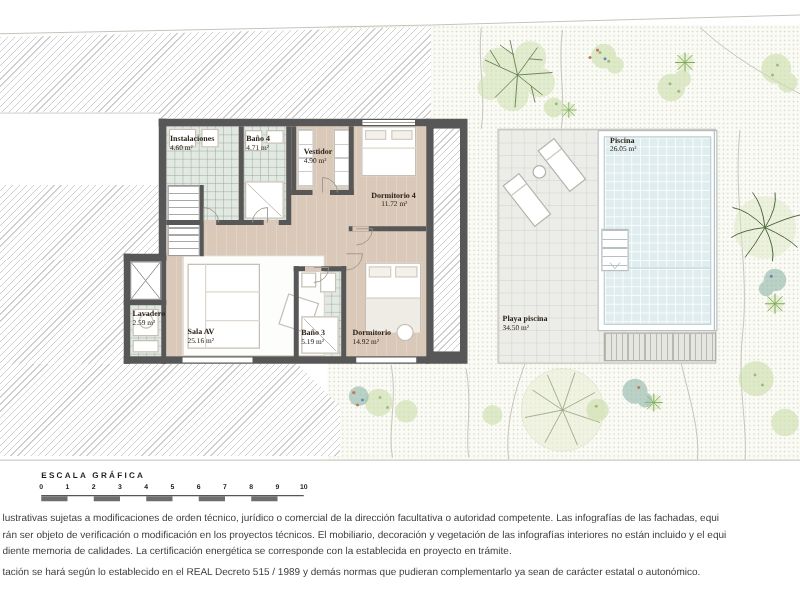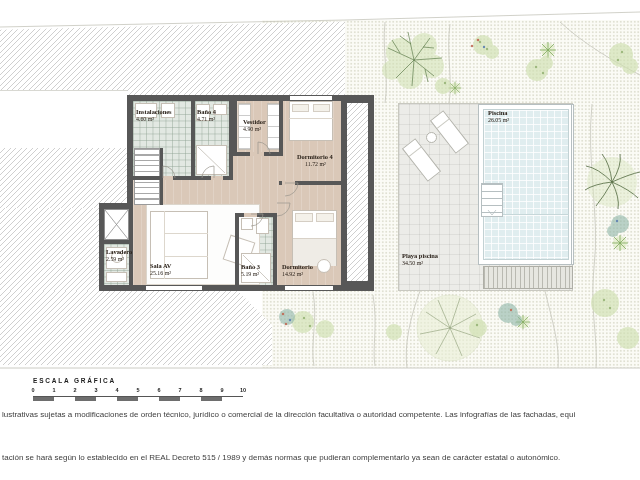--- a/index.html
+++ b/index.html
@@ -330,15 +330,17 @@
     <span class="tick" style="left:243px;top:387px;">10</span>
     <div class="segline" style="left:33px;top:396px;width:210px;"></div>
     <div class="seg" style="left:33px;top:397px;width:21px;"></div>
     <div class="seg" style="left:75px;top:397px;width:21px;"></div>
     <div class="seg" style="left:117px;top:397px;width:21px;"></div>
     <div class="seg" style="left:159px;top:397px;width:21px;"></div>
     <div class="seg" style="left:201px;top:397px;width:21px;"></div>
   </div>
 
   <div class="disc" style="top:410px;">lustrativas sujetas a modificaciones de orden técnico, jurídico o comercial de la dirección facultativa o autoridad competente. Las infografías de las fachadas, equi</div>
+  <div class="disc" style="top:423px;">rán ser objeto de verificación o modificación en los proyectos técnicos. El mobiliario, decoración y vegetación de las infografías interiores no están incluido y el equi</div>
+  <div class="disc" style="top:436px;">diente memoria de calidades. La certificación energética se corresponde con la establecida en proyecto en trámite.</div>
   <div class="disc" style="top:453px;">tación se hará según lo establecido en el REAL Decreto 515 / 1989 y demás normas que pudieran complementarlo ya sean de carácter estatal o autonómico.</div>
 
 </div>
 
 </body></html>

